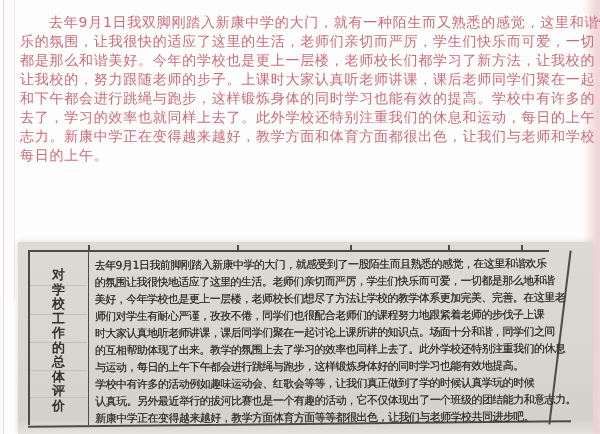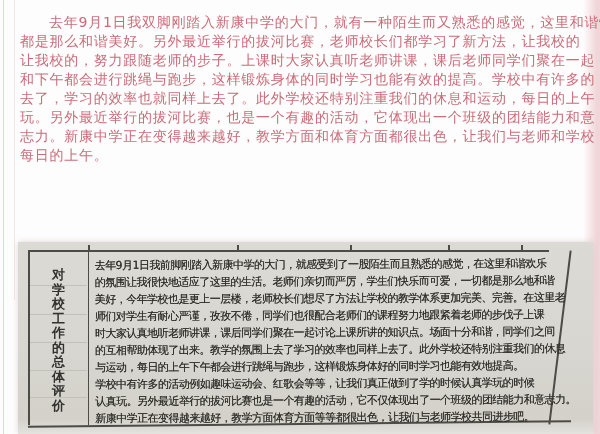--- a/index.html
+++ b/index.html
@@ -58,25 +58,25 @@
 <body>
 
 <div class="page">
 
   <div class="edge-line-1"></div>
   <div class="edge-line-2"></div>
   <div class="edge-band-right"></div>
 
   <div class="ocr-block">
     <div class="ocr-line first">去年9月1日我双脚刚踏入新康中学的大门，就有一种陌生而又熟悉的感觉，这里和谐快</div>
-    <div class="ocr-line">都是那么和谐美好。另外最近举行的拔河比赛，老师校长们都学习了新方法，让我校的</div>
+    <div class="ocr-line">乐的氛围，让我很快的适应了这里的生活，老师们亲切而严厉，学生们快乐而可爱，一切</div>
+    <div class="ocr-line">都是那么和谐美好。今年的学校也是更上一层楼，老师校长们都学习了新方法，让我校的</div>
     <div class="ocr-line">让我校的，努力跟随老师的步子。上课时大家认真听老师讲课，课后老师同学们聚在一起</div>
     <div class="ocr-line">和下午都会进行跳绳与跑步，这样锻炼身体的同时学习也能有效的提高。学校中有许多的</div>
     <div class="ocr-line">去了，学习的效率也就同样上去了。此外学校还特别注重我们的休息和运动，每日的上午</div>
-    <div class="ocr-line">玩。另外最近举行的拔河比赛，也是一个有趣的活动，它体现出一个班级的团结能力和意</div>
     <div class="ocr-line">志力。新康中学正在变得越来越好，教学方面和体育方面都很出色，让我们与老师和学校</div>
     <div class="ocr-line">每日的上午。</div>
   </div>
 
   <div class="scan">
 
     <div class="tick" style="left:70px"></div>
     <div class="tick" style="left:219px"></div>
     <div class="tick" style="left:332px"></div>
     <div class="tick" style="left:430px"></div>

